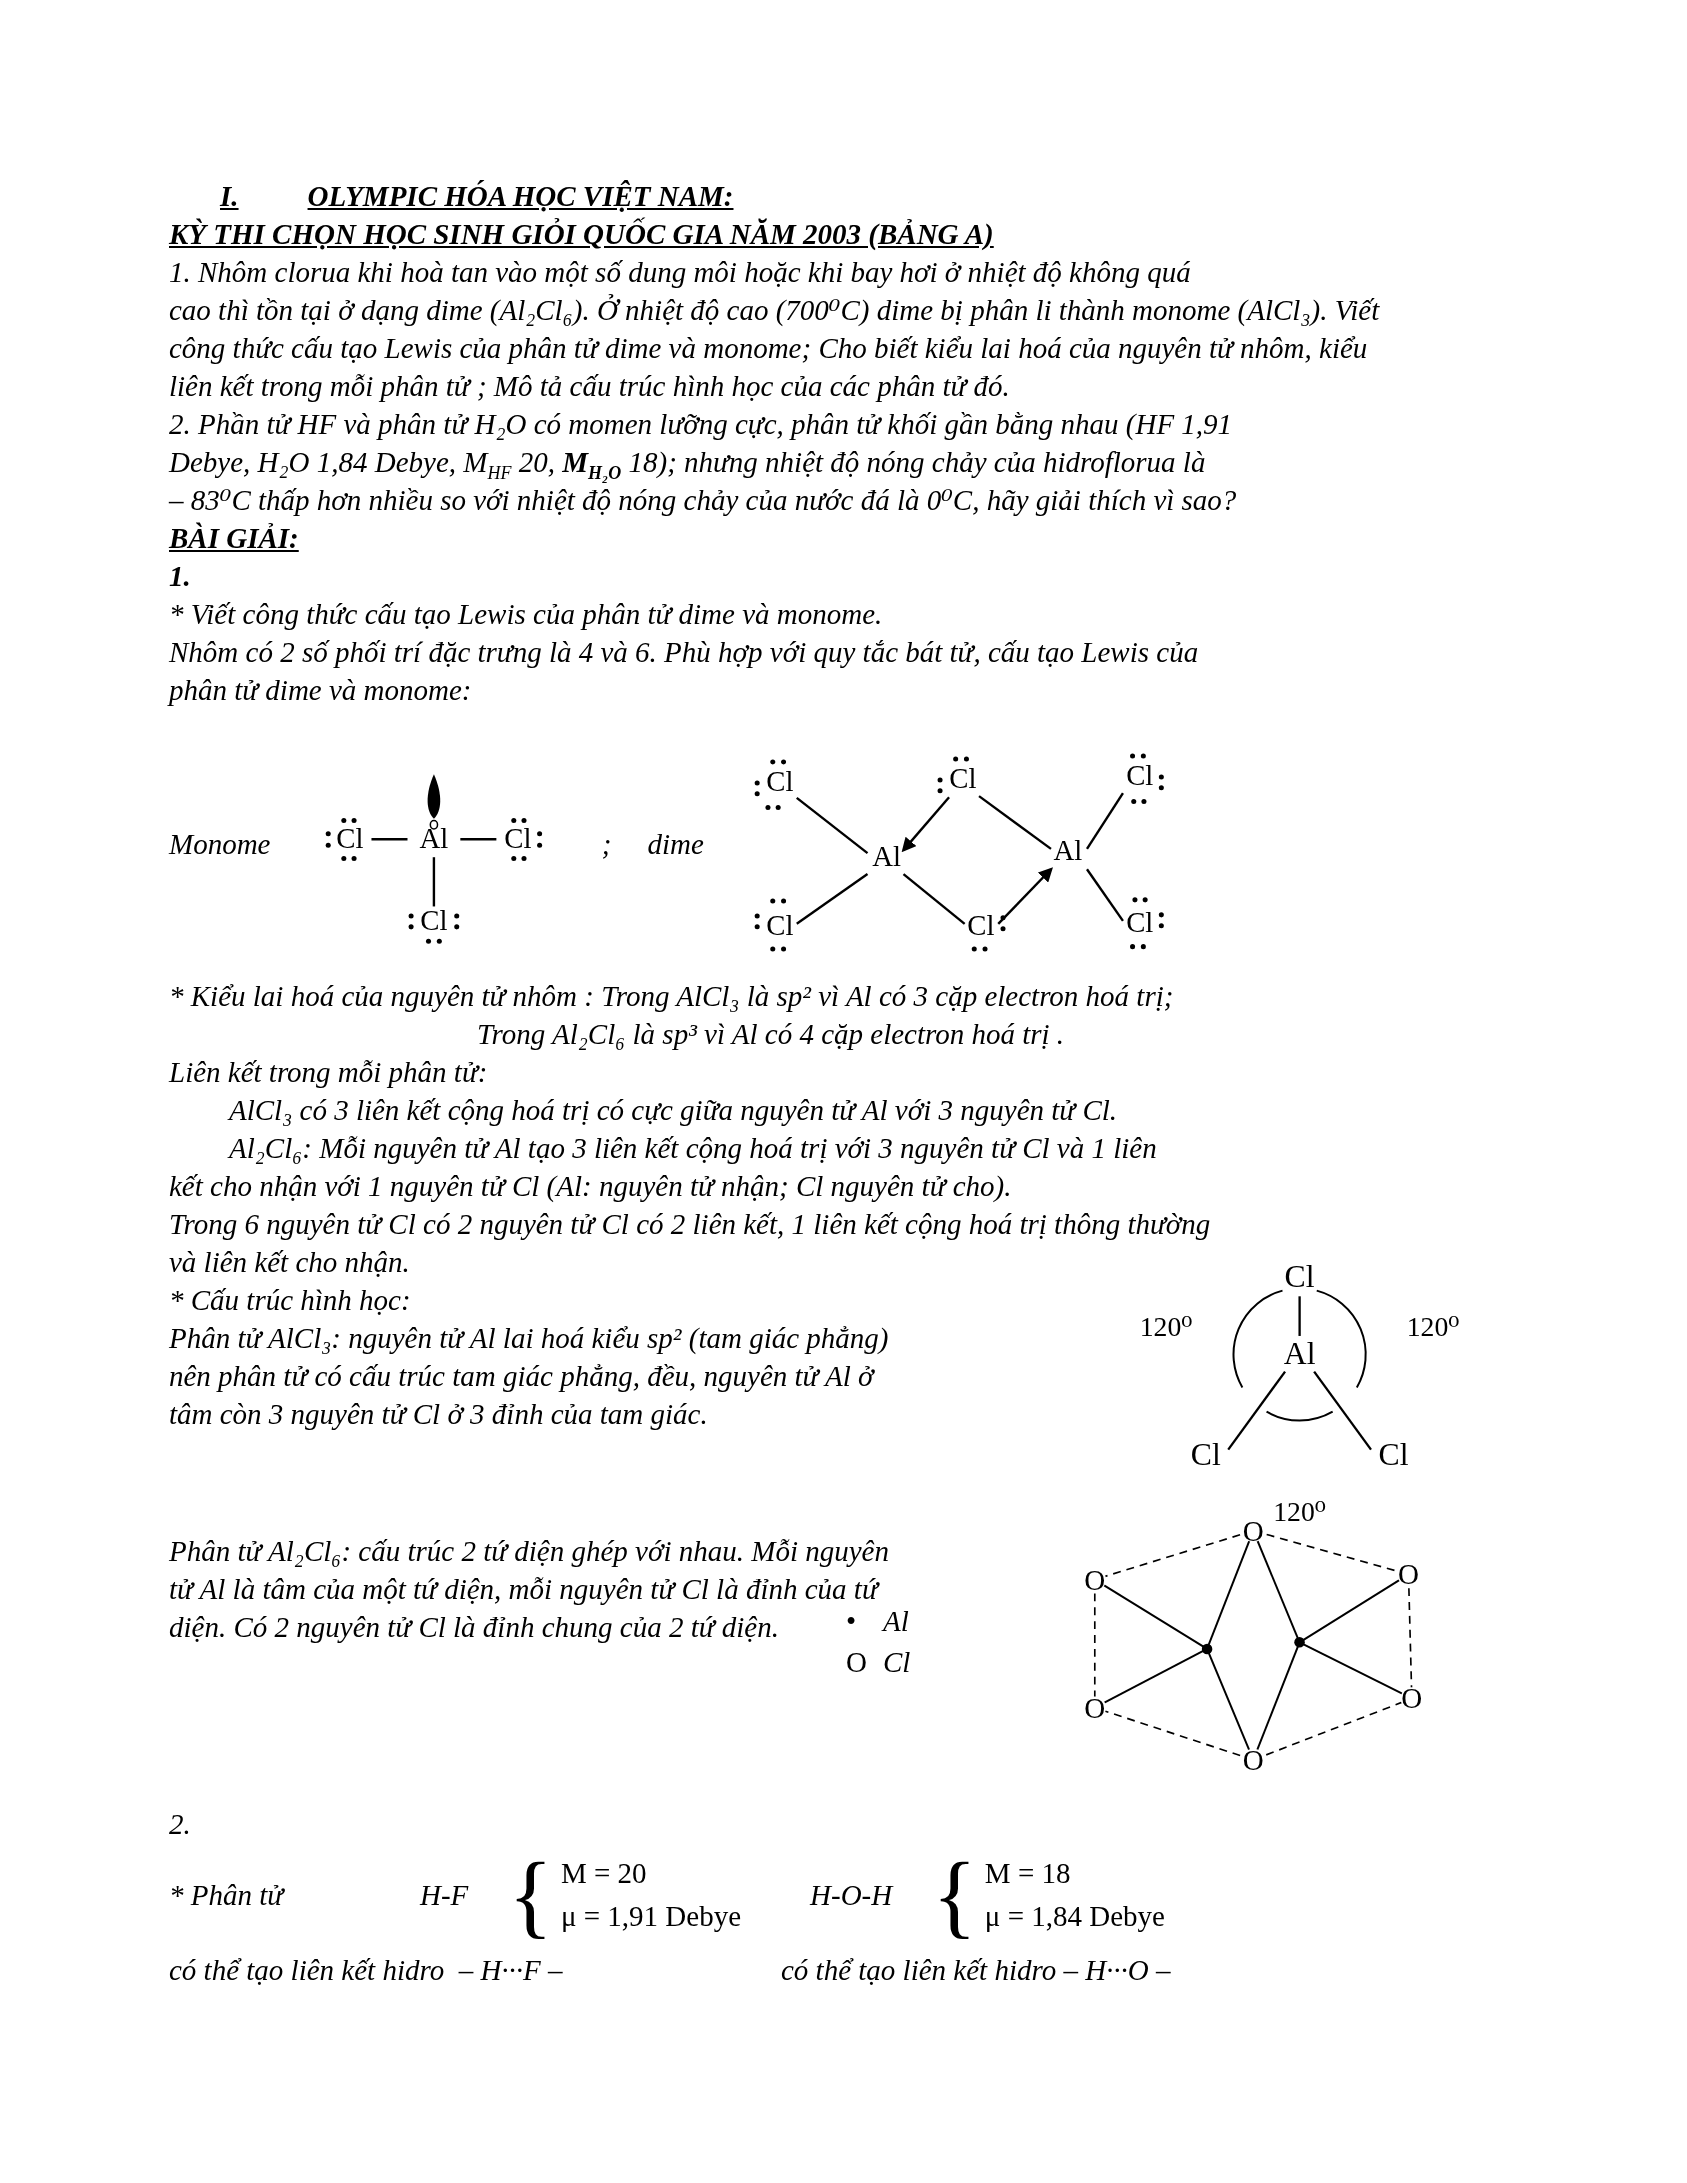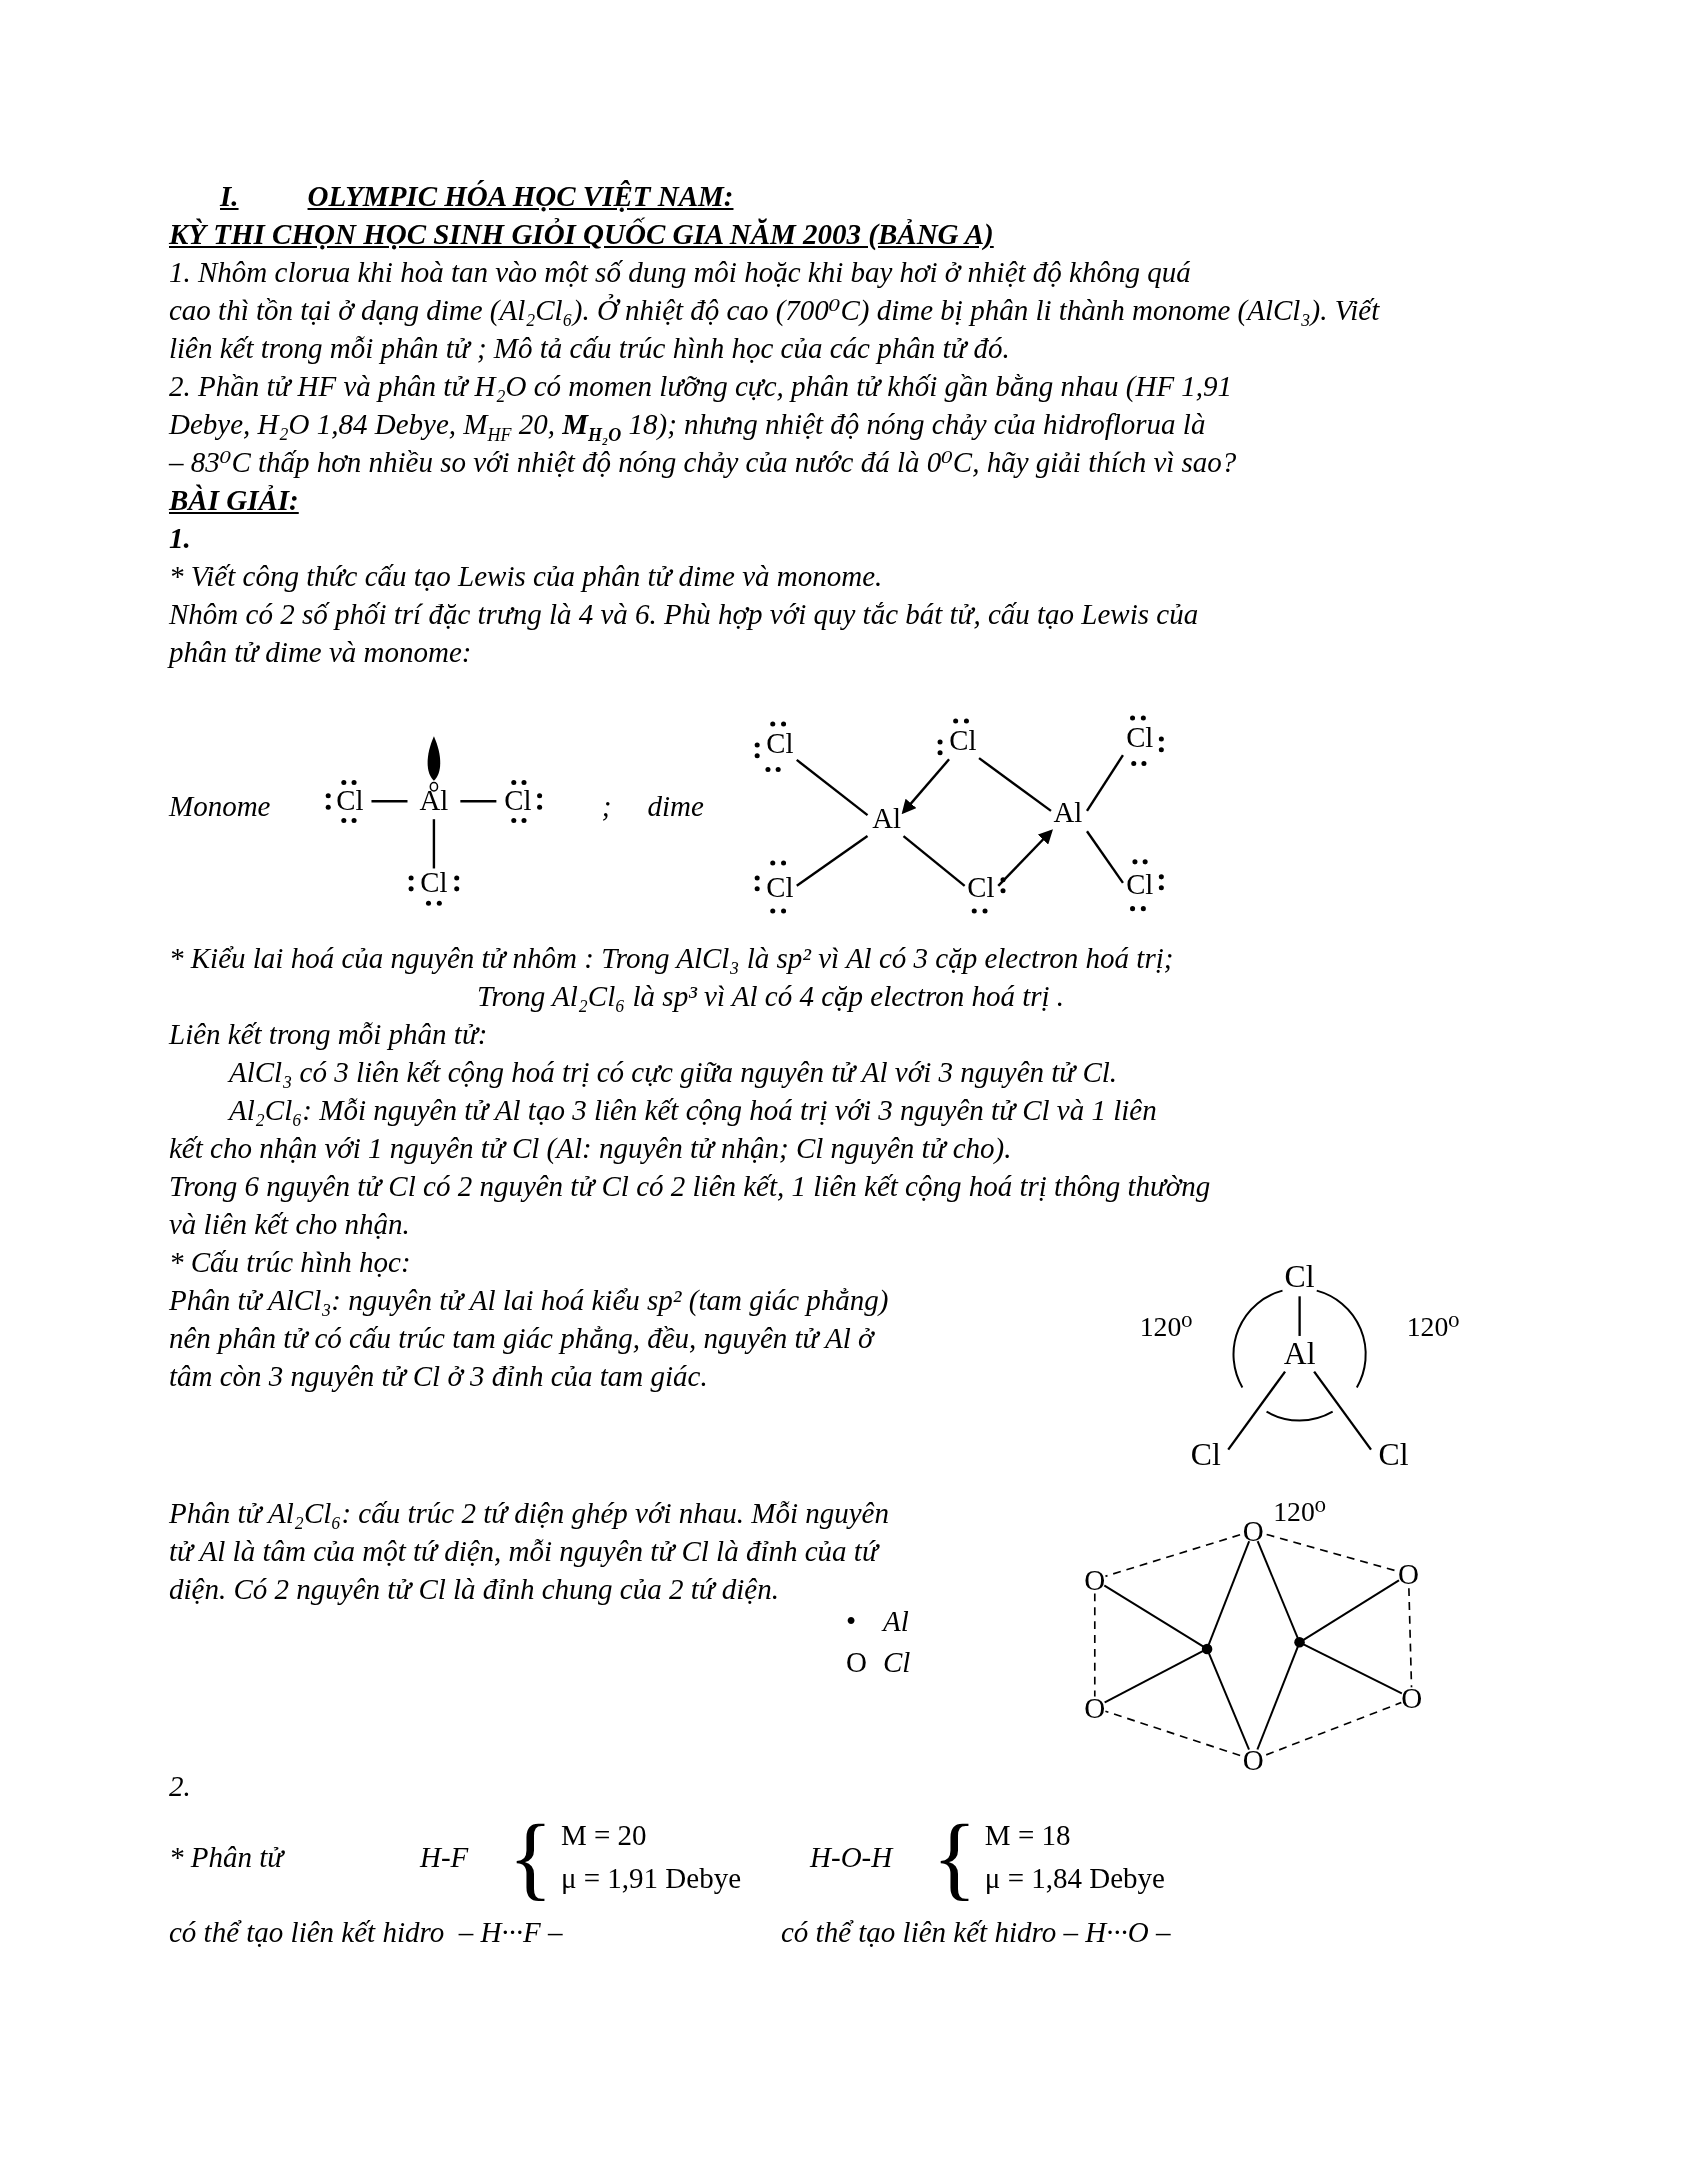--- a/index.html
+++ b/index.html
@@ -50,20 +50,21 @@
 <div class="page">
 
   <div class="line head1">
     <span class="bold und numeral">I.</span><span class="bold und">OLYMPIC HÓA HỌC VIỆT NAM:</span>
   </div>
   <div class="line bold und">KỲ THI CHỌN HỌC SINH GIỎI QUỐC GIA NĂM 2003 (BẢNG A)</div>
 
   <div class="lines">
       <div>1. Nhôm clorua khi hoà tan vào một số dung môi hoặc khi bay hơi ở nhiệt độ không quá</div>
       <div>cao thì tồn tại ở dạng dime (Al₂Cl₆). Ở nhiệt độ cao (700⁰C) dime bị phân li thành monome (AlCl₃). Viết</div>
+      <div>công thức cấu tạo Lewis của phân tử dime và monome; Cho biết kiểu lai hoá của nguyên tử nhôm, kiểu</div>
       <div>liên kết trong mỗi phân tử ; Mô tả cấu trúc hình học của các phân tử đó.</div>
     </div>
   <div class="line">2. Phần tử HF và phân tử H₂O có momen lưỡng cực, phân tử khối gần bằng nhau (HF 1,91</div>
   <div class="line">
     <span>Debye, H₂O 1,84 Debye, M</span><sub>HF</sub><span> 20,  </span><span class="bold">M</span><sub class="bold">H₂O</sub><span> 18); nhưng nhiệt độ nóng chảy của hidroflorua là</span>
   </div>
   <div class="line">– 83⁰C thấp hơn nhiều so với nhiệt độ nóng chảy của nước đá là 0⁰C, hãy giải thích vì sao?</div>
 
   <div class="line bold und">BÀI GIẢI:</div>
   <div class="line bold">1.</div>

